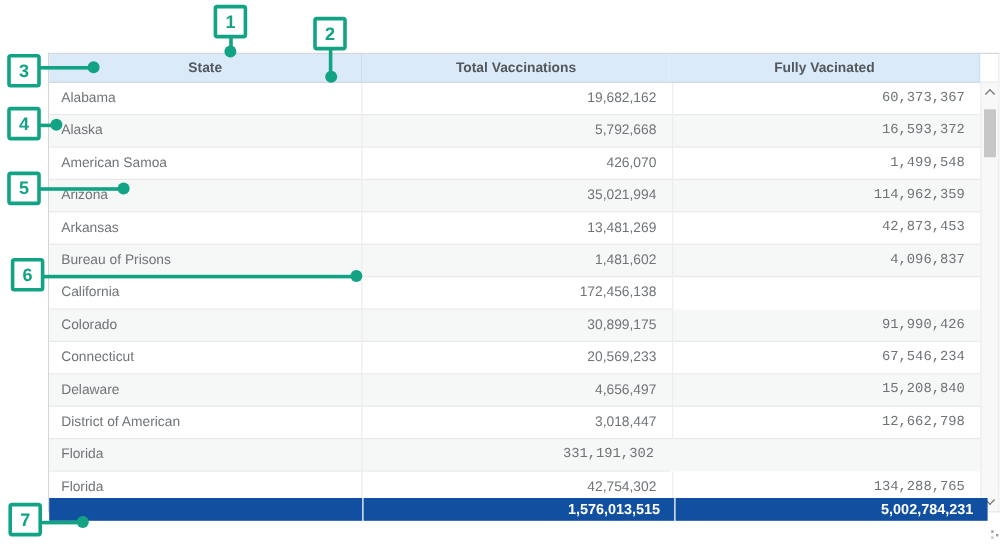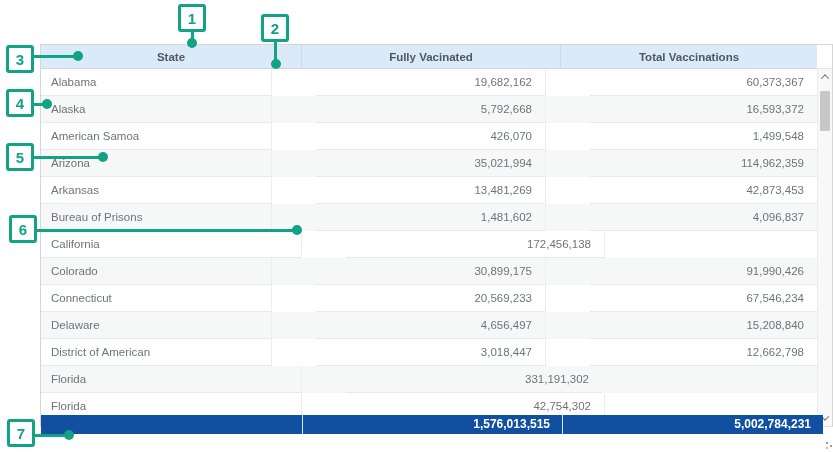--- a/index.html
+++ b/index.html
@@ -21,30 +21,30 @@
     font-size:11.5px; font-weight:700; line-height:24px; text-align:center;
     border-right:1px solid #c9dcec; border-bottom:1px solid #cdd8e0;
     box-sizing:border-box; overflow:hidden; white-space:nowrap;
   }
   .th.c0 { width:261px; }
   .th.c1 { width:259px; }
   .th.c2 { width:256px; border-right:none; }
   .thead .spacer { width:15px; background:#ffffff; border-bottom:1px solid #e4e4e4; }
 
   .tbody { position:relative; width:776px; height:357px; overflow:hidden; }
-  .tr { display:flex; height:27px; background:#ffffff;gap:44px; }
+  .tr { display:flex; height:27px; background:#ffffff; }
   .tr.alt { background:var(--row-alt,#f6f7f7); }
   .td {
     box-sizing:border-box; height:27px; line-height:26px; font-size:11.5px;
     color:var(--row-text,#6f7478); border-bottom:1px solid #e9e9e9;
     border-right:1px solid #ededed; overflow:hidden; white-space:nowrap;
   }
   .td.c0 { width:261px; text-align:left; padding-left:10px; }
   .td.c1 { width:259px; text-align:right; padding-right:13px; }
-  .td.c2 { width:256px; text-align:right; padding-right:13px; border-right:none; }
+  .td.c2 { width:256px; text-align:right; padding-right:13px; border-right:none;font-family:Liberation Mono, monospace; }
 
   
   .vscroll {
     position:absolute; top:24px; right:0; width:15px; height:357px;
     background:#f8f8f8; border-left:1px solid #ececec; box-sizing:border-box;
   }
   .sb-btn { position:absolute; left:0; width:14px; height:16px; background:#f8f8f8;
             display:flex; align-items:center; justify-content:center; }
   .sb-btn.up { top:0; }
   .sb-btn.down { bottom:0; }
@@ -86,22 +86,22 @@
   }
 </style>
 </head>
 <body>
 
 <div class="page">
 
   <div class="table-widget">
     <div class="thead">
       <div class="th c0">State</div>
+      <div class="th c2">Total Vaccinations</div>
       <div class="th c1">Fully Vacinated</div>
-      <div class="th c2">Total Vaccinations</div>
       <div class="spacer"></div>
     </div>
 
     <div class="tbody" id="tbody">
         <div class="tr">
           <div class="td c0">Alabama</div>
           <div class="td c1">19,682,162</div>
           <div class="td c2">60,373,367</div>
         </div>
         <div class="tr alt">
@@ -153,20 +153,21 @@
           <div class="td c1">3,018,447</div>
           <div class="td c2">12,662,798</div>
         </div>
         <div class="tr alt">
           <div class="td c0">Florida</div>
           <div class="td c2">331,191,302</div>
         </div>
         <div class="tr">
           <div class="td c0">Florida</div>
           <div class="td c1">42,754,302</div>
+          <div class="td c2">134,288,765</div>
         </div>
       </div>
 
     <div class="vscroll">
       <div class="sb-btn up">
         <div class="chev up"></div>
       </div>
       <div class="sb-thumb" id="sb-thumb" style="top: 22px; height: 40px;"></div>
       <div class="sb-btn down">
         <div class="chev down"></div>

